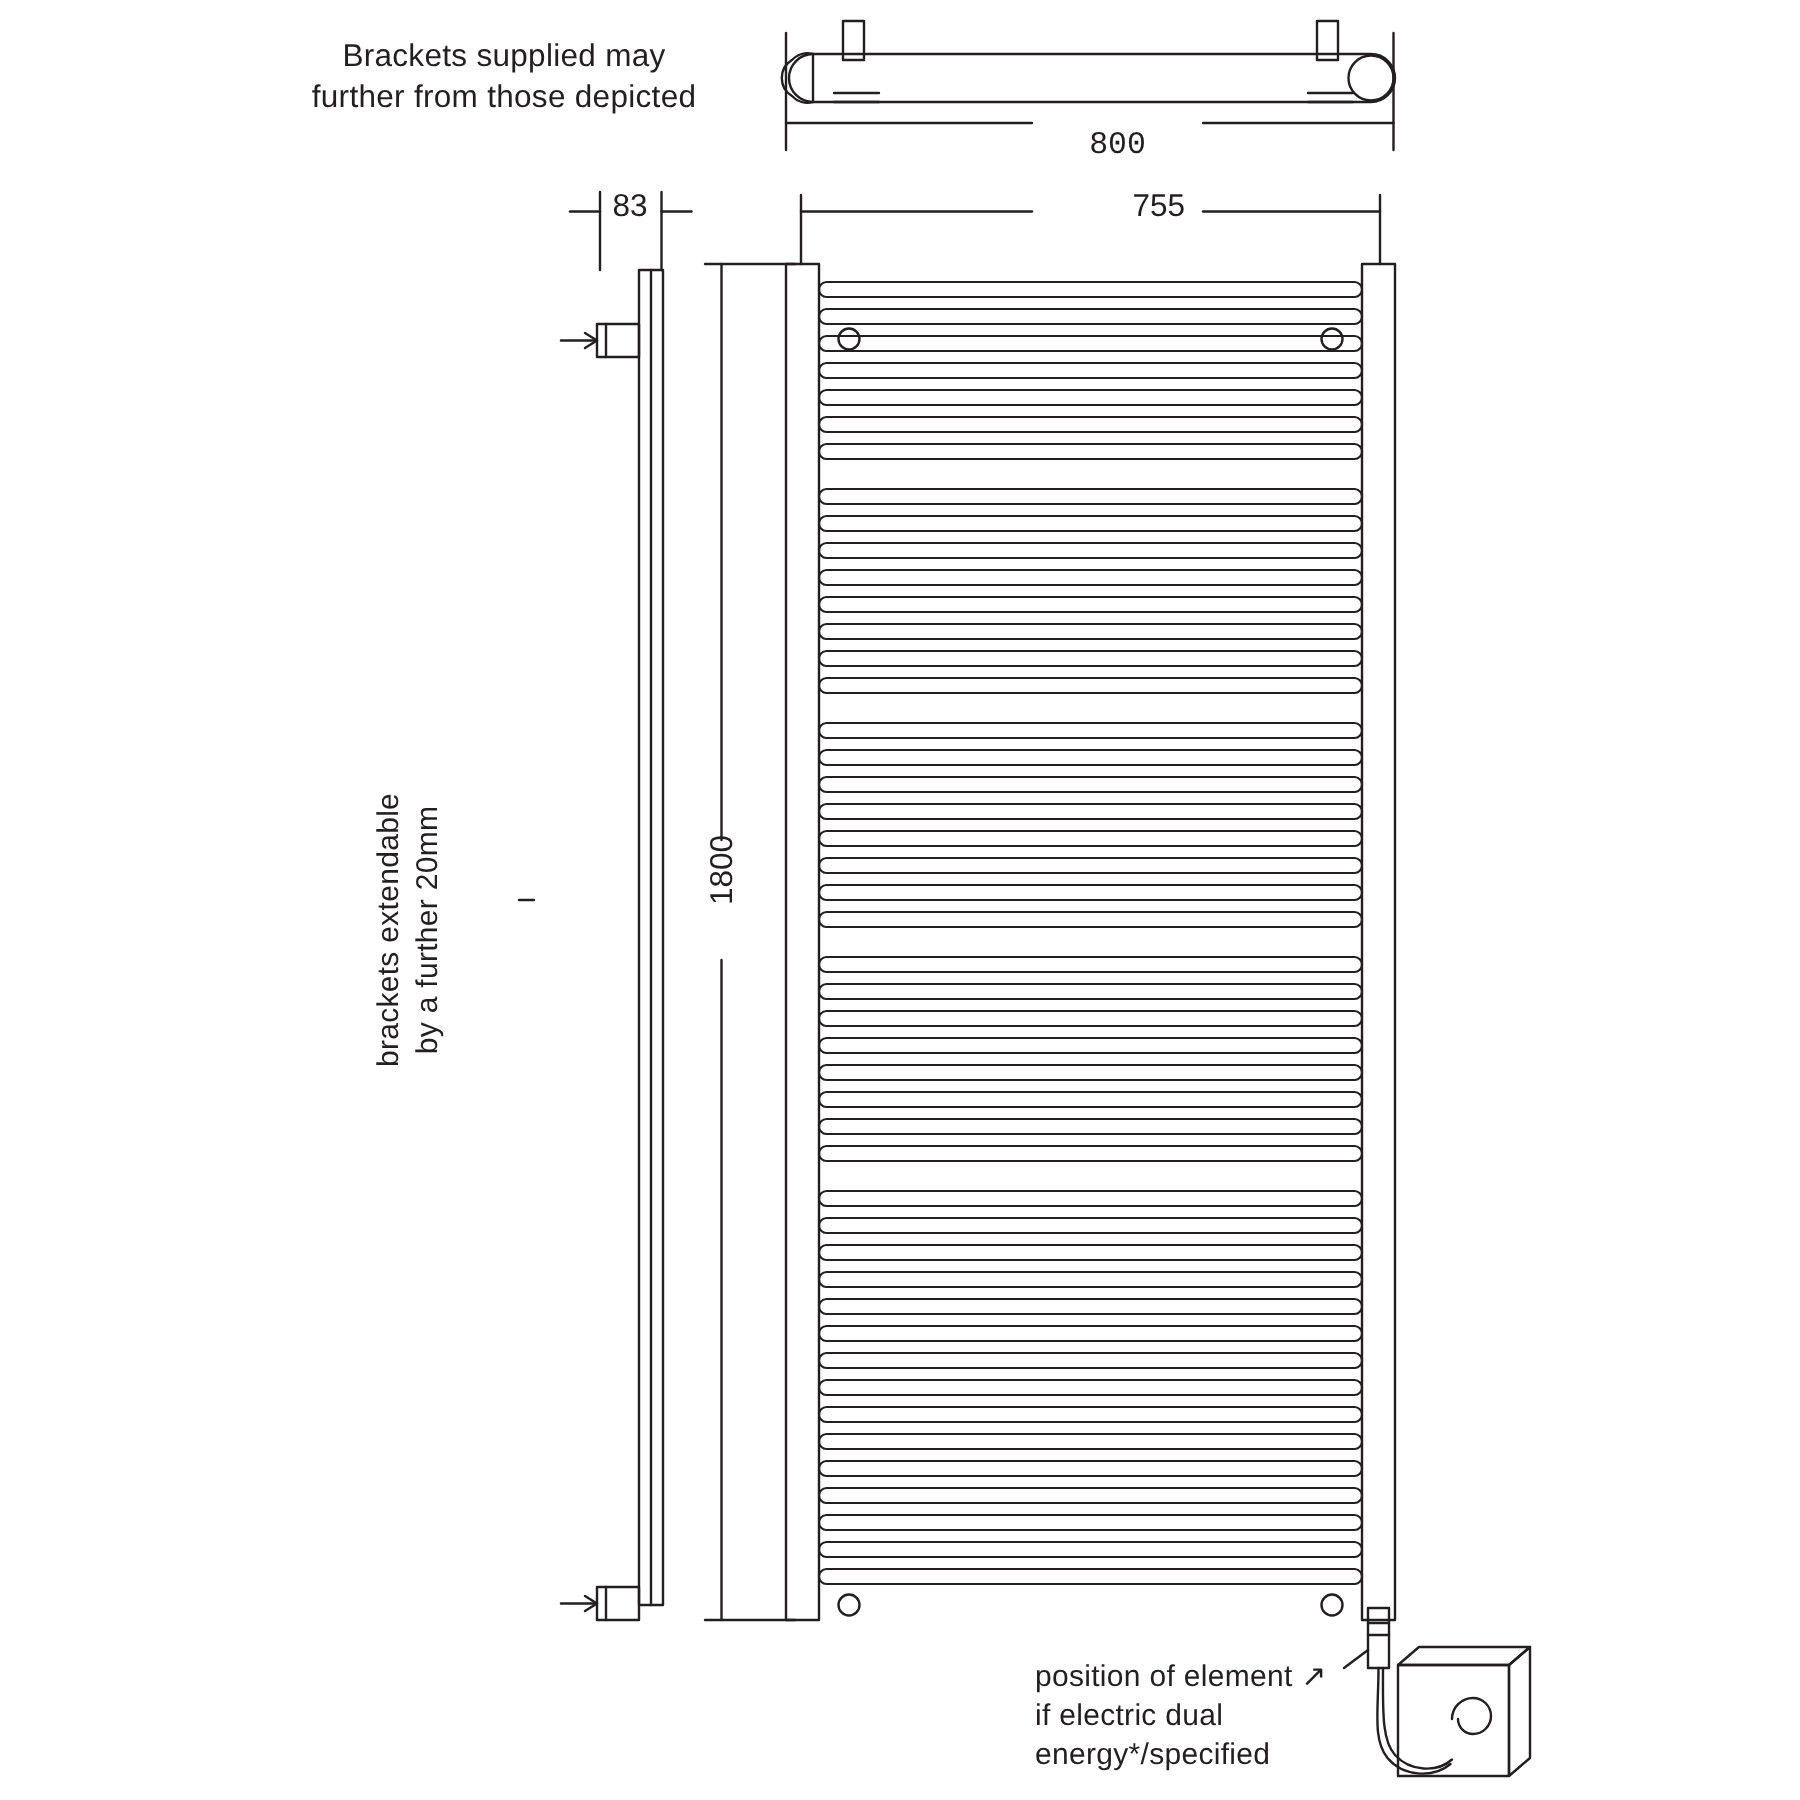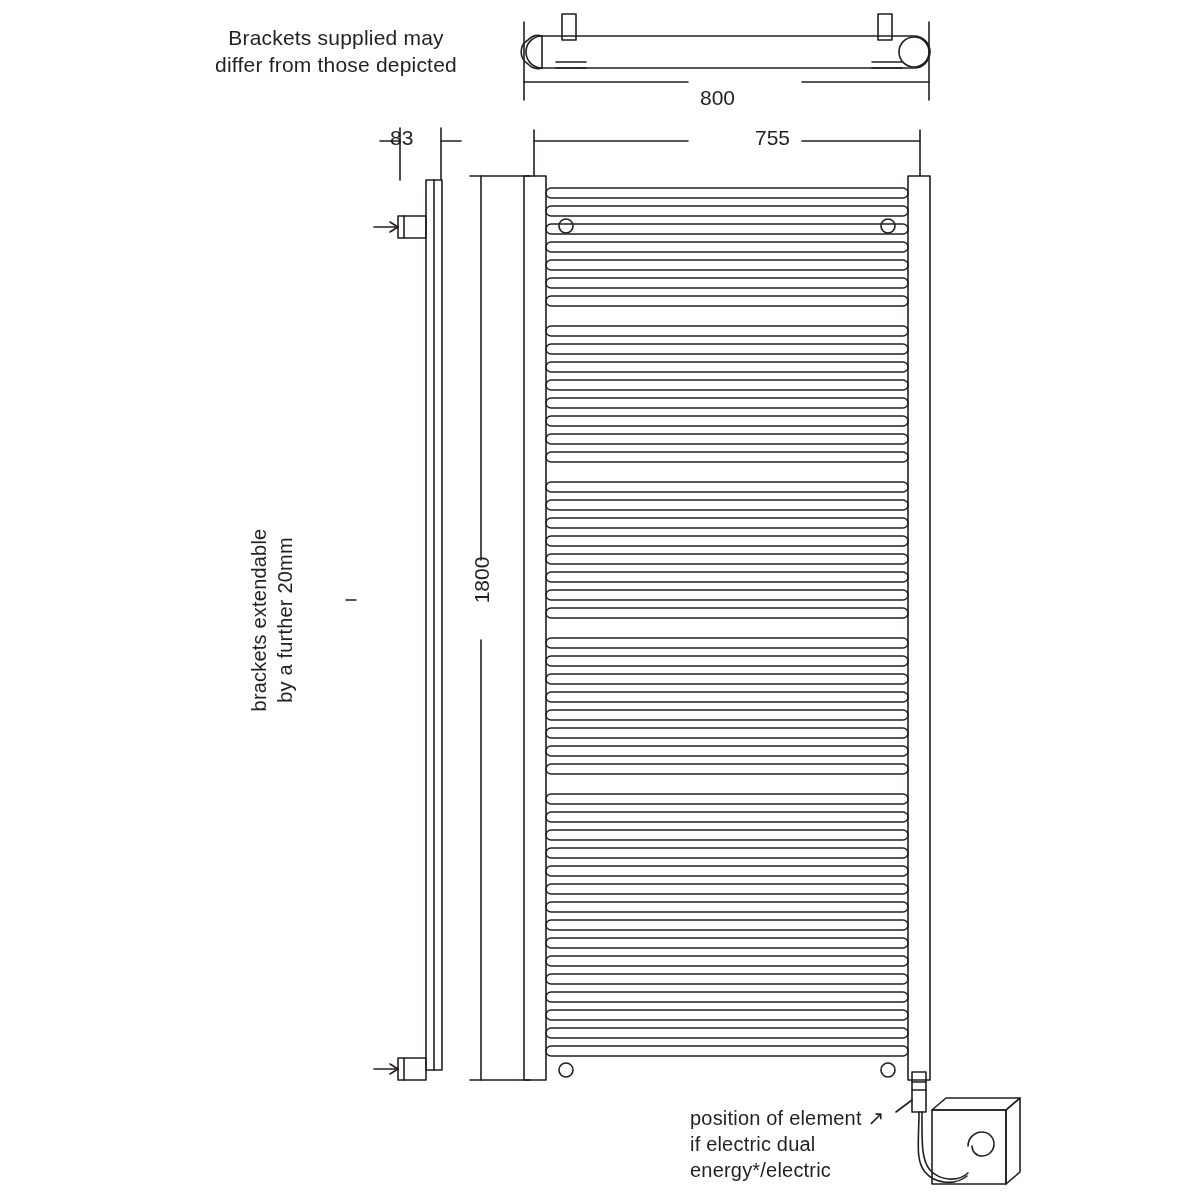--- a/index.html
+++ b/index.html
@@ -62,23 +62,23 @@
     text-align: center;
     font-size: 20px;
     line-height: 26px;
   }
   .dim-label {
     position: absolute;
     font-size: 21px;
     color: #231f20;
     font-family: "Liberation Sans", sans-serif;
   }
-  #dim-800 { left: 700px; top: 86px; width: 90px; text-align: left; }
+  #dim-800 { left: 700px; top: 86px; width: 90px; text-align: center; font-family: Liberation Mono, monospace; }
   #dim-755 { left: 700px; top: 126px; width: 90px; text-align: right; }
-  #dim-83  { left: 390px; top: 126px; width: 60px; text-align: left; }
+  #dim-83  { left: 390px; top: 126px; width: 60px; text-align: center; }
   #dim-1800 {
     left: 430px; top: 560px; width: 120px; text-align: center;
     transform: rotate(-90deg); transform-origin: 60px 20px;
   }
 </style>
 </head>
 <body>
 
 <div id="stage">
 
@@ -233,32 +233,32 @@
 
       <g>
         <line x1="896" y1="1112" x2="912" y2="1100"></line>
       </g>
 
     </g>
   </svg>
 
   <div class="note" id="note-brackets">
     <span class="note-line">Brackets supplied may</span>
-    <span class="note-line">differ from those depicted</span>
+    <span class="note-line">further from those depicted</span>
   </div>
 
   <div class="note" id="note-extendable">
     <span class="note-line">brackets extendable</span>
     <span class="note-line">by a further 20mm</span>
   </div>
 
   <div class="note" id="note-element">
     <span class="note-line">position of element ↗</span>
     <span class="note-line">if electric dual</span>
-    <span class="note-line">energy*/electric</span>
+    <span class="note-line">energy*/specified</span>
   </div>
 
   <div class="dim-label" id="dim-800">800</div>
   <div class="dim-label" id="dim-755">755</div>
   <div class="dim-label" id="dim-83">83</div>
   <div class="dim-label" id="dim-1800">1800</div>
 
 </div>
 
 </body></html>

